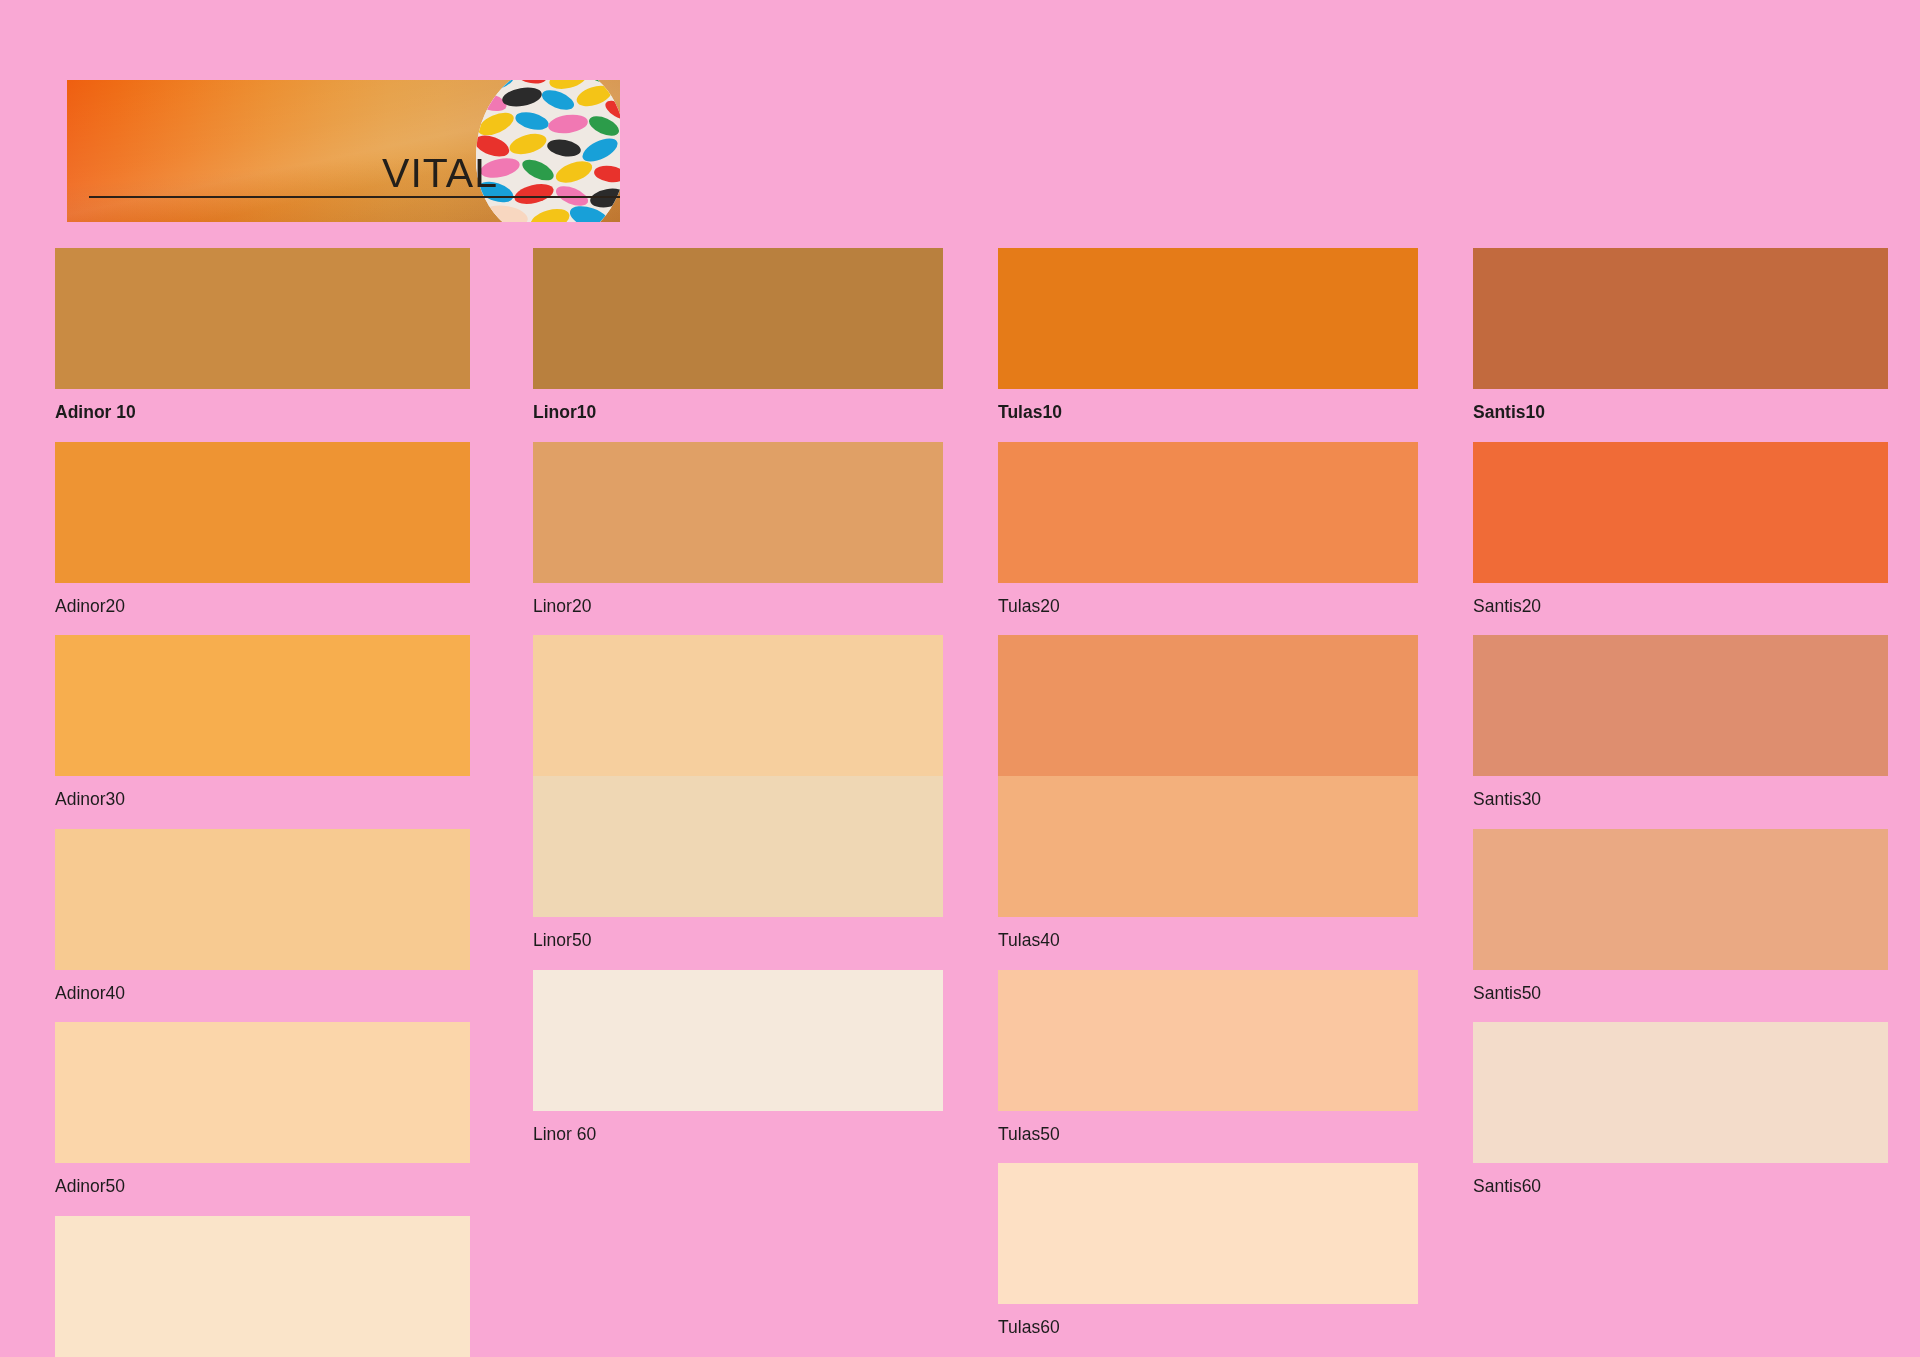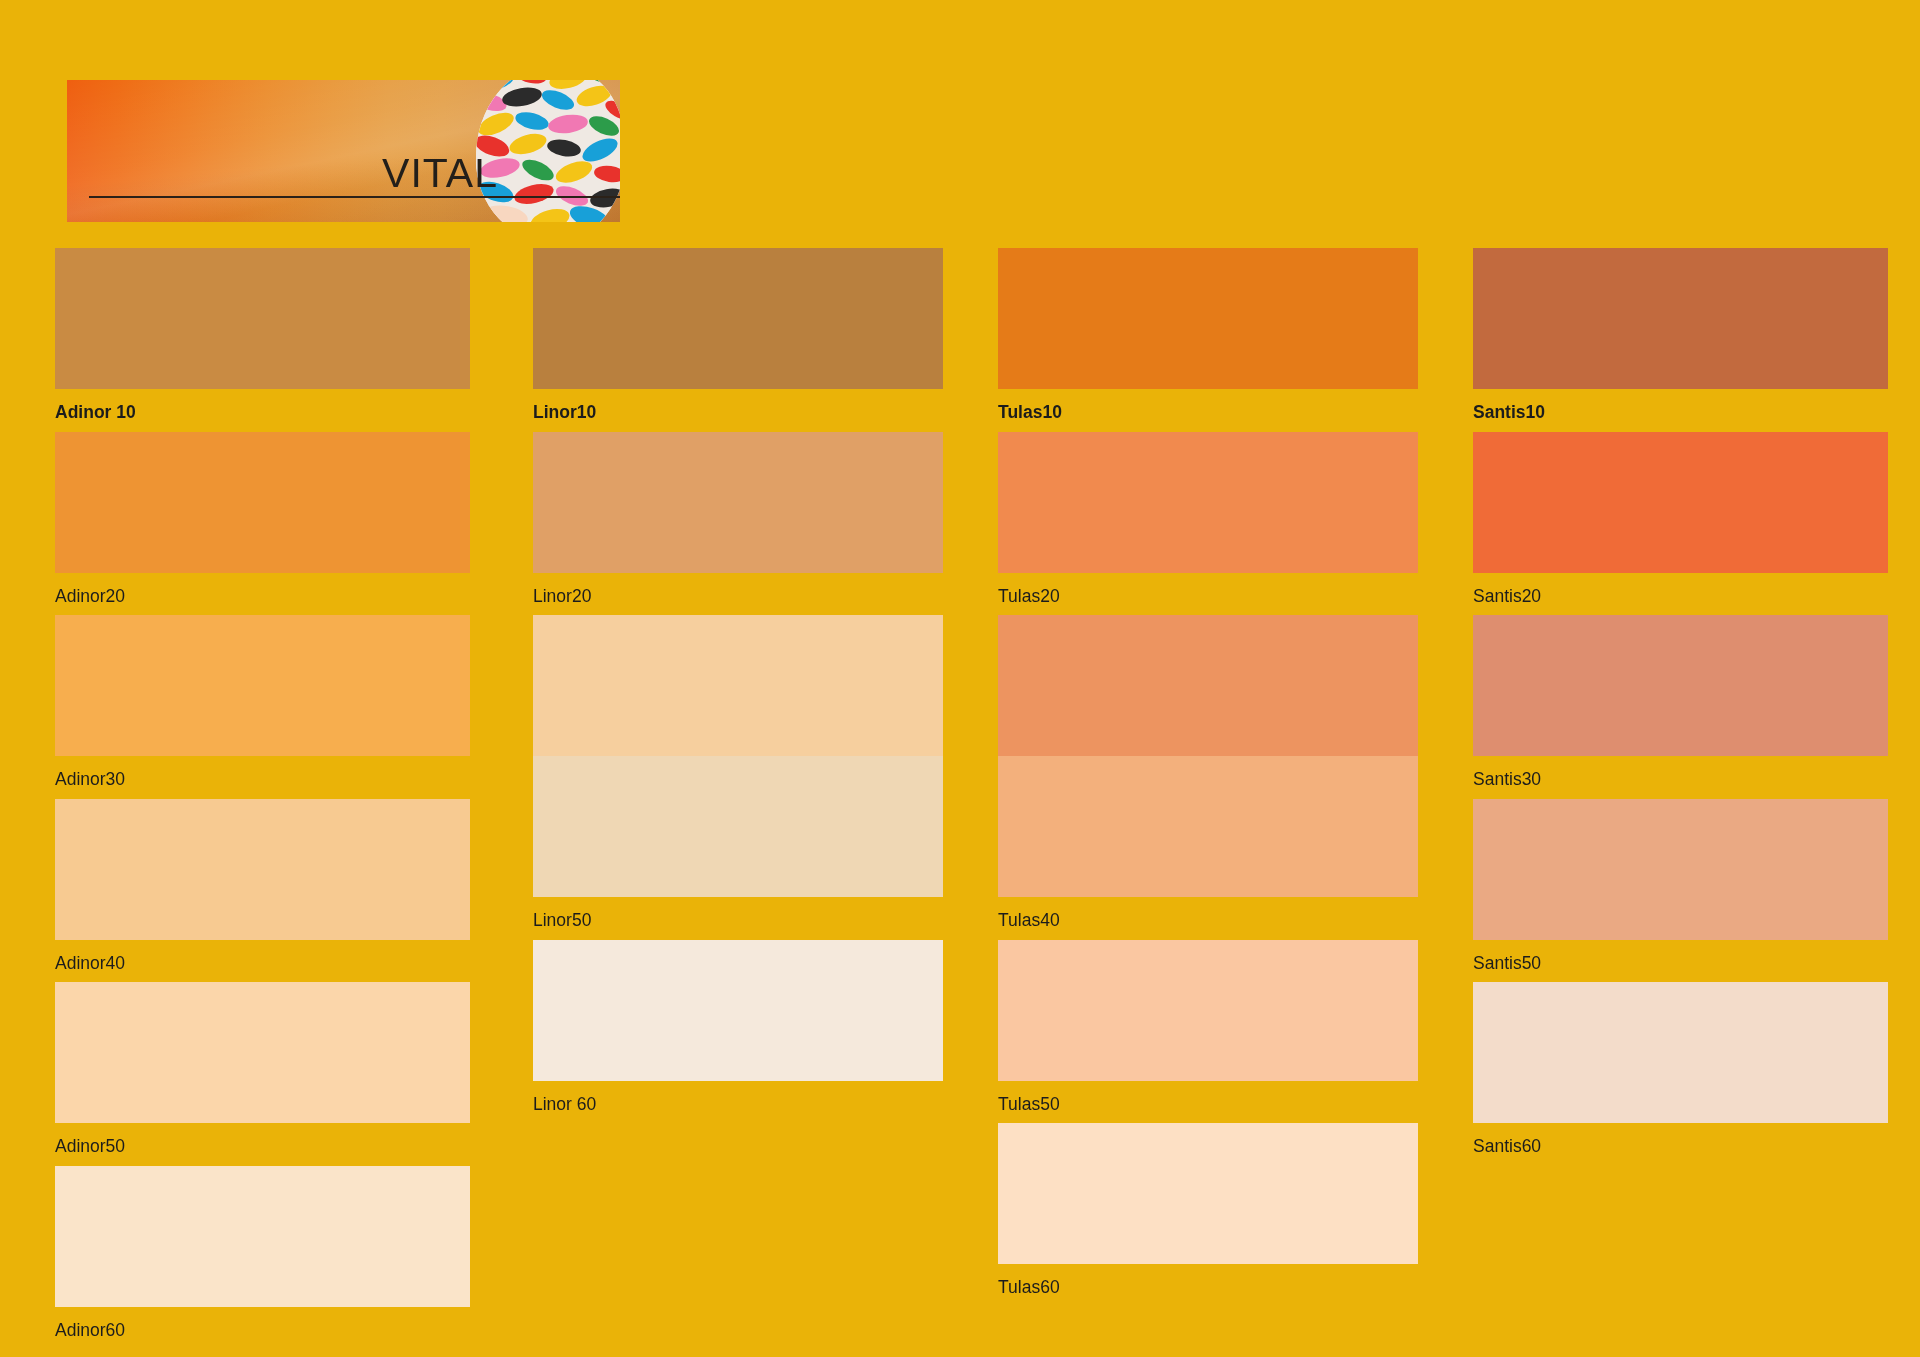--- a/index.html
+++ b/index.html
@@ -10,21 +10,21 @@
     height: 1357px;
     background: #ffffff;
     font-family: "Liberation Sans", "DejaVu Sans", sans-serif;
     overflow: hidden;
   }
 
   .page {
     position: relative;
     width: 1920px;
     height: 1357px;
-    background: #eab308;
+    background: #f9a8d4;
   }
 
   
   .banner {
     position: absolute;
     left: 67px;
     top: 80px;
     width: 553px;
     height: 142px;
     overflow: hidden;
@@ -117,21 +117,21 @@
     height: 141px;
     display: block;
   }
 
   .swatch-label {
     display: block;
     font-size: 17.5px;
     line-height: 1;
     color: #1c1c1c;
     padding-top: 15px;
-    padding-bottom: 10px;
+    padding-bottom: 20px;
     white-space: nowrap;
     font-family: "Liberation Sans", "DejaVu Sans", sans-serif;
   }
 
   .swatch-label.bold { font-weight: 700; }
 </style>
 </head>
 <body>
 
 <div class="page">

